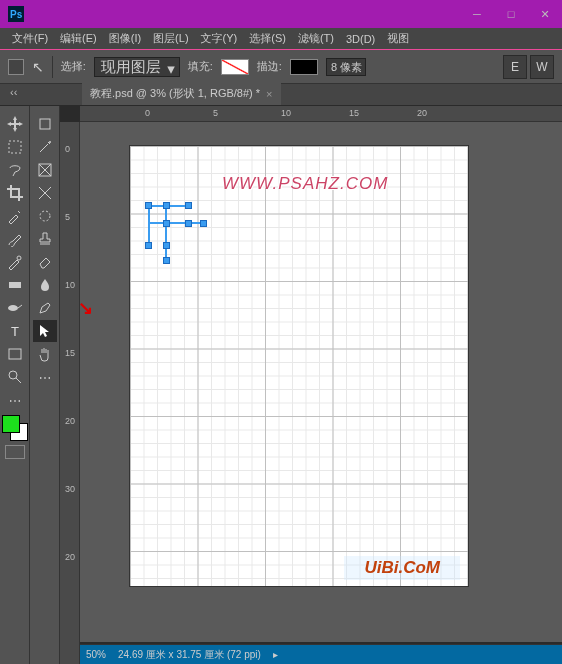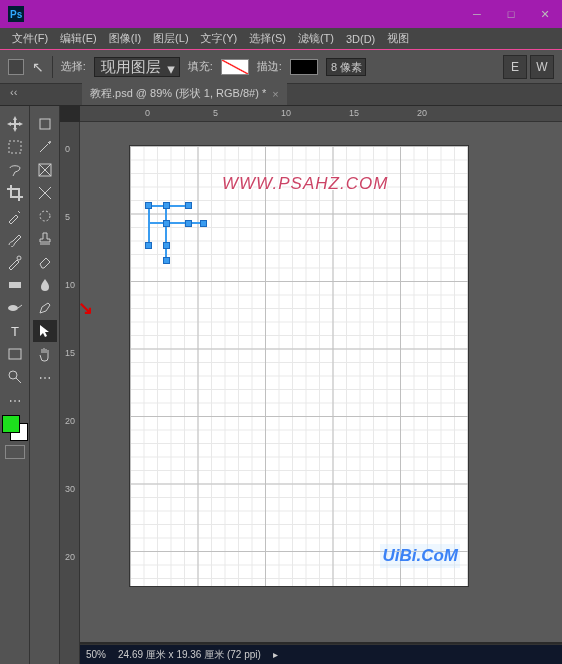--- a/index.html
+++ b/index.html
@@ -39,25 +39,25 @@
 .canvas-wrap{flex:1;background:#2a2a2a;position:relative;overflow:hidden}
 .hr{position:absolute;top:0;left:20px;right:0;height:16px;background:#4a4a4a;border-bottom:1px solid #333;font-size:9px;color:#bbb}
 .hr span{position:absolute;top:2px}
 .vr{position:absolute;top:16px;left:0;width:20px;bottom:0;background:#4a4a4a;border-right:1px solid #333;font-size:9px;color:#bbb}
 .vr span{position:absolute;left:5px}
 .canvas-area{position:absolute;left:20px;top:16px;right:0;bottom:22px;background:#5a5a5a;overflow:hidden}
 .page{position:absolute;left:50px;top:24px;width:338px;height:440px;background:#fff;box-shadow:0 0 0 1px #333}
 .grid-minor{position:absolute;inset:0;background-image:linear-gradient(to right,#e8e8e8 1px,transparent 1px),linear-gradient(to bottom,#e8e8e8 1px,transparent 1px);background-size:13.5px 13.5px}
 .grid-major{position:absolute;inset:0;background-image:linear-gradient(to right,#bfbfbf 1px,transparent 1px),linear-gradient(to bottom,#bfbfbf 1px,transparent 1px);background-size:67.5px 67.5px}
 .watermark1{position:absolute;top:28px;left:92px;font-size:17px;font-weight:normal;font-style:italic;color:#cc4466;text-shadow:1px 1px 0 #fff,-1px -1px 0 #fff;letter-spacing:1px;font-family:Impact,sans-serif}
-.watermark2{position:absolute;bottom:18px;right:8px;font-size:17px;font-weight:bold;color:#3b82f6;background:rgba(200,230,255,.3);padding:2px 2px;font-style:italic}
+.watermark2{position:absolute;bottom:6px;right:8px;font-size:17px;font-weight:bold;color:#c2410c;background:rgba(200,230,255,.3);padding:2px 20px;font-style:italic}
 .shape-sel{position:absolute;left:65px;top:80px;width:80px;height:80px}
 .anchor{position:absolute;width:7px;height:7px;background:#3a9cf0;border:1px solid #1a6ac0}
 .pathline{position:absolute;background:#3a9cf0}
-.stat{position:absolute;left:20px;bottom:0;right:0;height:20px;background:#0f172a;border-top:1px solid #333;display:flex;align-items:center;font-size:10px;color:#ccc;padding:0 6px;gap:12px}
+.stat{position:absolute;left:20px;bottom:0;right:0;height:20px;background:#0369a1;border-top:1px solid #333;display:flex;align-items:center;font-size:10px;color:#ccc;padding:0 6px;gap:12px}
 </style>
 </head>
 <body>
 
 <div class="win-title">
   <span class="ps-logo">
     <svg viewBox="0 0 16 16">
         <rect width="16" height="16" fill="#001d34"></rect>
         <text x="2" y="12" fill="#31a8ff" font-size="10" font-weight="bold">Ps</text>
       </svg>
@@ -94,21 +94,21 @@
   <span class="txtnum">8 像素</span>
   <div class="rt-btns">
     <span class="sq-btn">E</span>
     <span class="sq-btn">W</span>
   </div>
 </div>
 
 <span class="collapse-arr">‹‹</span>
 <div class="tabbar">
   <div class="doc-tab">
-    <span>教程.psd @ 89% (形状 1, RGB/8#) *</span>
+    <span>教程.psd @ 3% (形状 1, RGB/8#) *</span>
     <span class="tab-x">×</span>
   </div>
 </div>
 
 <div class="main">
   <div class="toolcol">
     <div class="tool">
         <svg viewBox="0 0 16 16">
           <path d="M8 0l2 4h-1v3h3v-1l4 2-4 2v-1h-3v3h1l-2 4-2-4h1v-3h-3v1l-4-2 4-2v1h3v-3h-1z" fill="#ccc"></path>
         </svg>
@@ -272,19 +272,19 @@
         <div class="anchor" style="left:18px;top:18px"></div>
         <div class="anchor" style="left:40px;top:18px"></div>
         <div class="anchor" style="left:55px;top:18px"></div>
         <div class="anchor" style="left:0;top:40px"></div>
         <div class="anchor" style="left:18px;top:40px"></div>
         <div class="anchor" style="left:18px;top:55px"></div>
       </div>
     </div>
     <div class="stat">
       <span>50%</span>
-      <span>24.69 厘米 x 19.36 厘米 (72 ppi)</span>
+      <span>24.69 厘米 x 31.75 厘米 (72 ppi)</span>
       <span>▸</span>
     </div>
   </div>
 </div>
 
 <span class="red-arrow">↘</span>
 
 </body></html>

